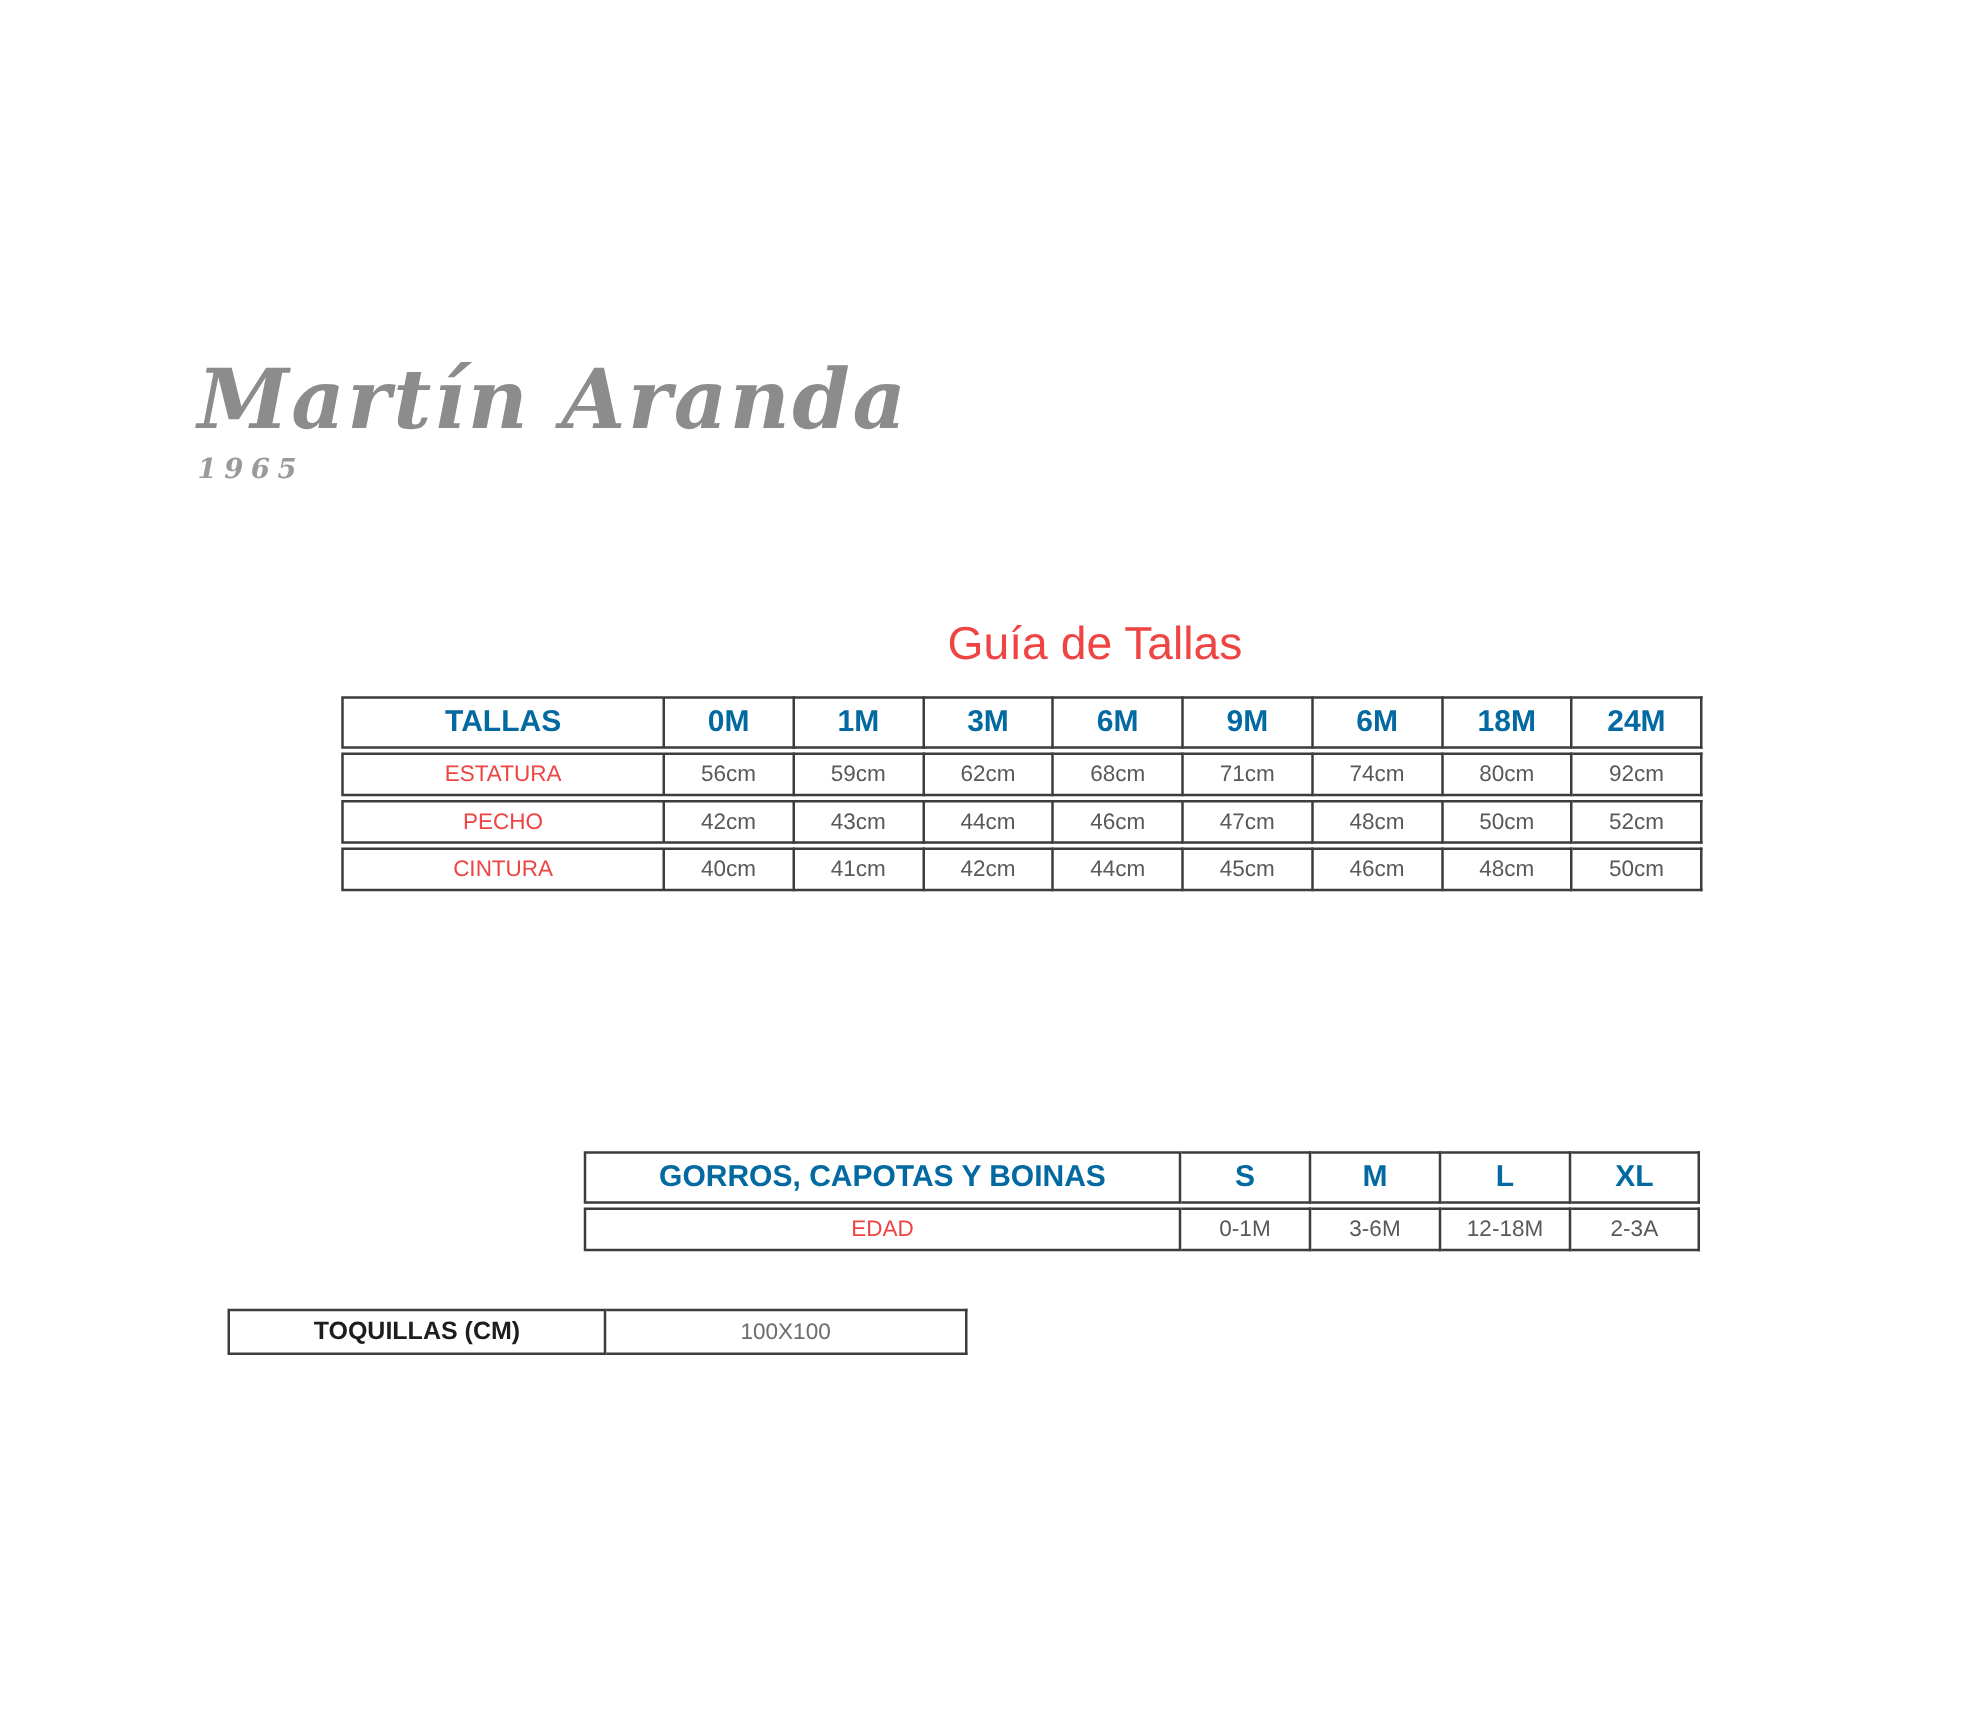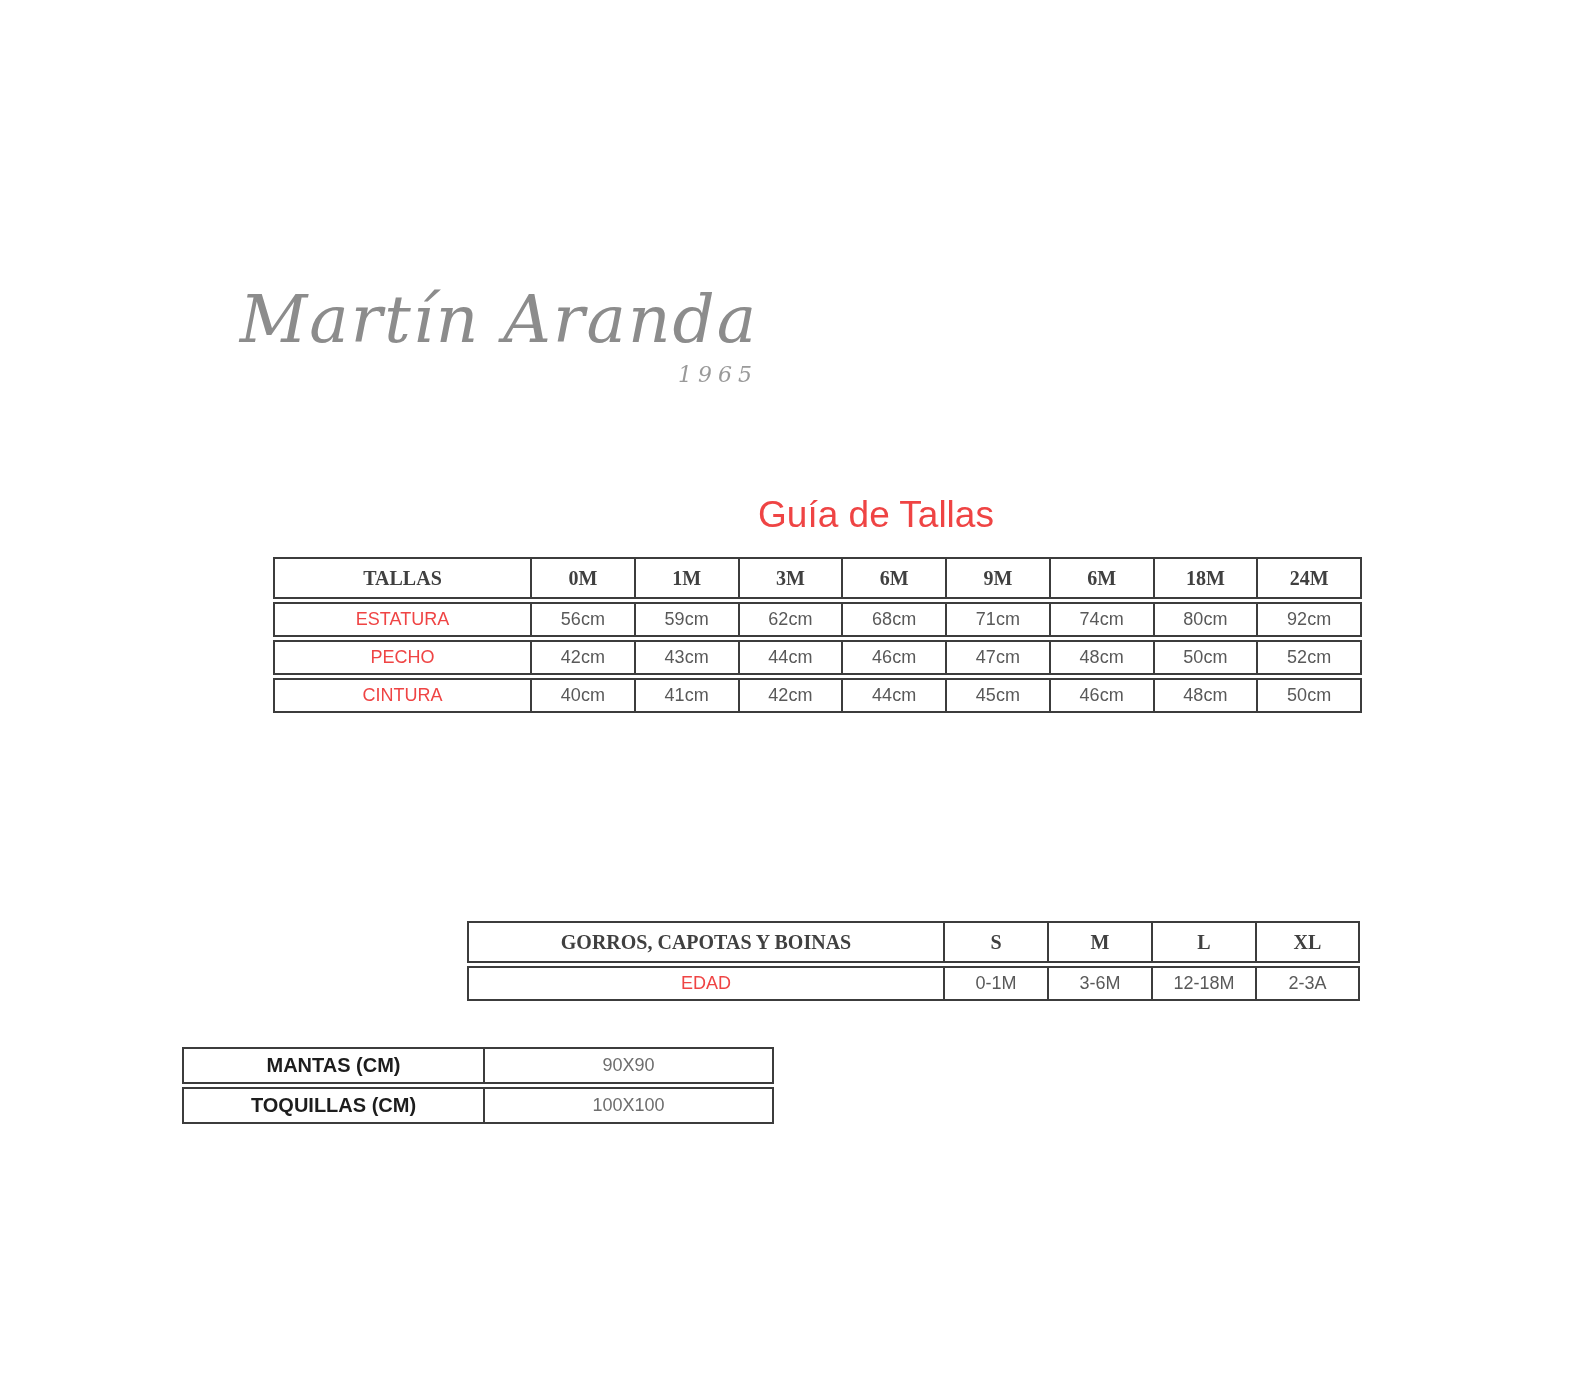--- a/index.html
+++ b/index.html
@@ -6,21 +6,21 @@
   body {
     width: 1576px; height: 1374px;
     background: #ffffff;
     font-family: "Liberation Sans", sans-serif;
     position: relative;
     overflow: hidden;
   }
   .abs { position: absolute; }
 
   
-  .logo-block { left: 158px; top: 282px; width: 600px; text-align: right; }
+  .logo-block { left: 158px; top: 282px; width: 600px; text-align: left; font-weight: bold; }
   .logo-script {
     font-family: "DejaVu Serif", serif;
     font-style: italic;
     font-size: 66px;
     line-height: 1.15;
     color: #8c8c8c;
     letter-spacing: 2px;
     white-space: nowrap;
   }
   .logo-year {
@@ -55,24 +55,23 @@
     padding: 0 2px;
     font-size: 18px;
     color: #595959;
     height: 31px;
     overflow: hidden;
     white-space: nowrap;
   }
   table.sg td:first-child { border-left: 2px solid #3c3c3c; }
   table.sg tr.hdr td {
     font-weight: bold;
-    font-size: 20px;
-    color: #404040;
+    font-size: 24px;
+    color: #0369a1;
     height: 38px;
-    font-family: Liberation Serif, serif;
   }
   table.sg td.lbl { color: #ef4444; }
   table.sg td.lbl-bold {
     font-weight: bold;
     font-size: 20px;
     color: #1d1d1d;
     height: 33px;
   }
   table.sg td.val { color: #6e6e6e; height: 33px; }
 
@@ -177,22 +176,18 @@
 </div>
 
 <div class="abs blank-table">
   <table class="sg">
     <colgroup>
         <col style="width:303px">
         <col style="width:289px">
       </colgroup>
     <tbody>
       <tr>
-        <td class="lbl-bold">MANTAS (CM)</td>
-        <td class="val">90X90</td>
-      </tr>
-      <tr>
         <td class="lbl-bold">TOQUILLAS (CM)</td>
         <td class="val">100X100</td>
       </tr>
     </tbody>
   </table>
 </div>
 
 </body></html>

